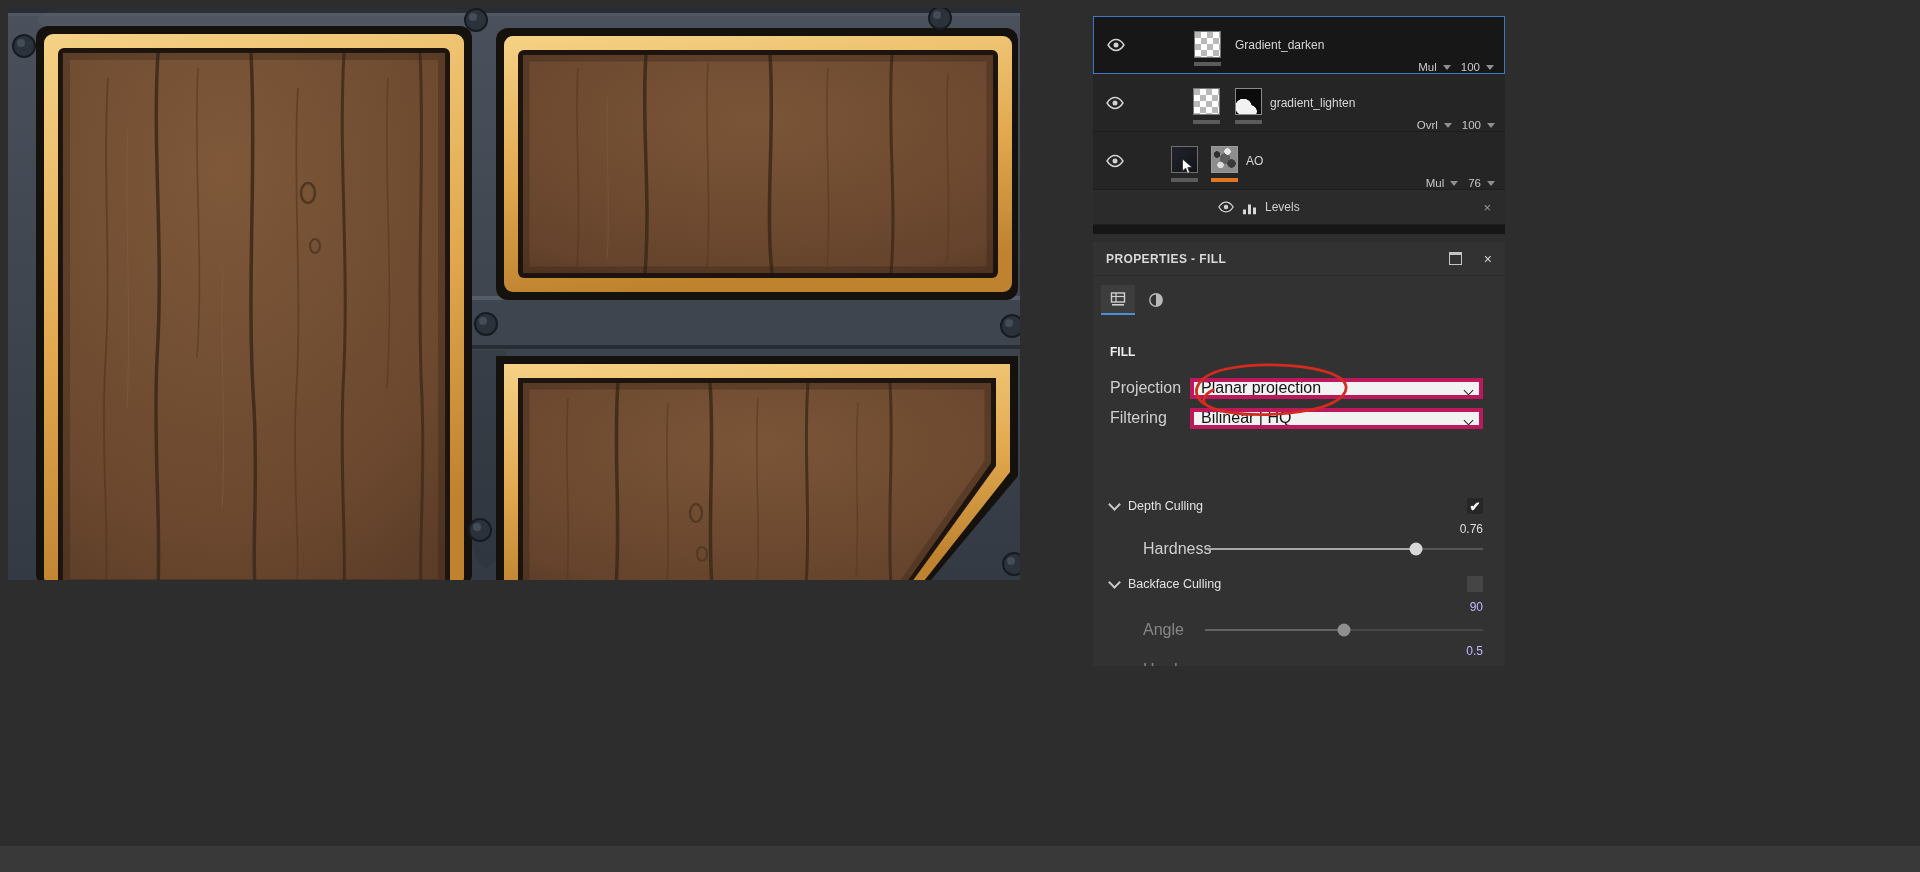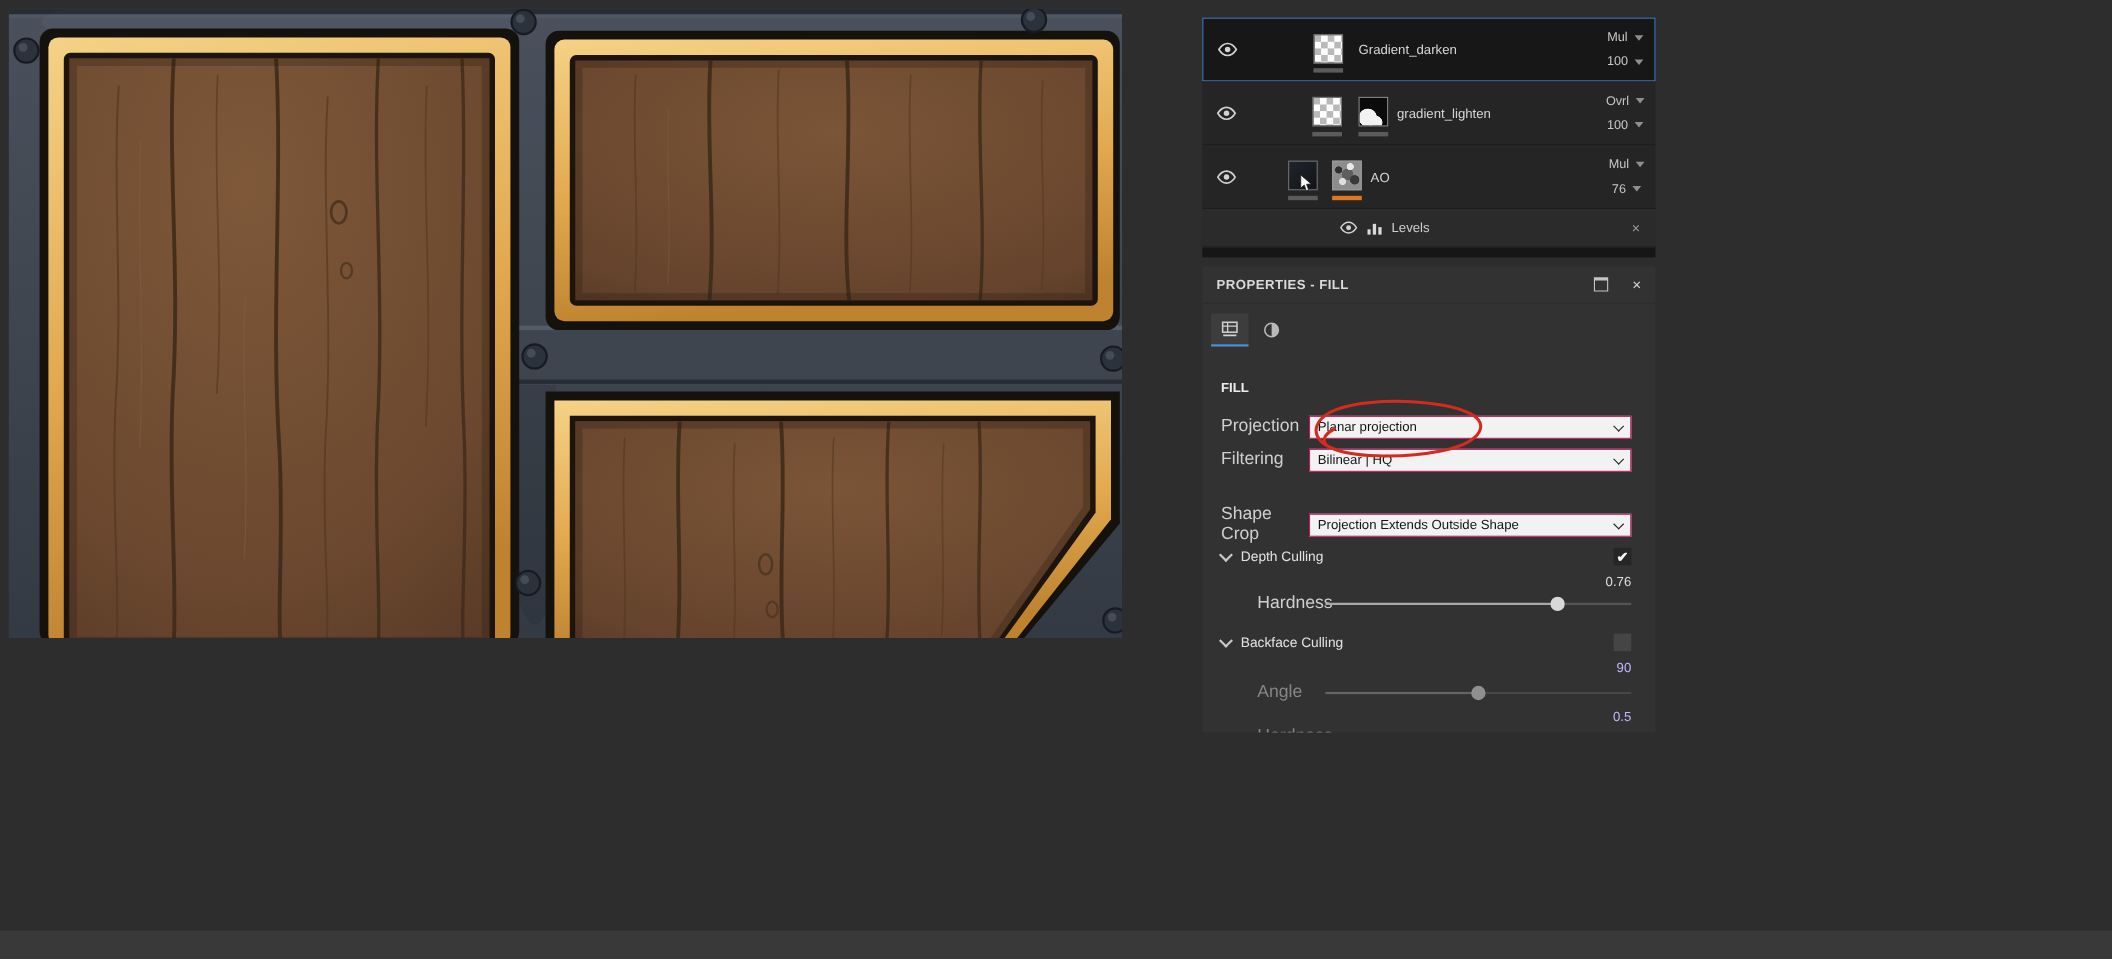--- a/index.html
+++ b/index.html
@@ -23,22 +23,22 @@
   .thumb-dark{background:linear-gradient(135deg,#20242a,#121419);border-color:#6f6f6f;}
   .thumb-noise{background-color:#8d8d8d;border-color:#9a9a9a;
     background-image:radial-gradient(circle at 20% 30%,#2e2e2e 0 3px,transparent 3.5px),
                      radial-gradient(circle at 62% 18%,#e8e8e8 0 3px,transparent 3.5px),
                      radial-gradient(circle at 78% 66%,#3a3a3a 0 4px,transparent 4.5px),
                      radial-gradient(circle at 34% 72%,#dedede 0 3px,transparent 3.5px),
                      radial-gradient(circle at 52% 46%,#5e5e5e 0 5px,transparent 5.5px);}
   .minibar{position:absolute;bottom:7px;width:27px;height:4px;background:#5b5b5b;}
   .minibar.orange{background:#e0761f;}
   .layer-name{position:absolute;top:50%;transform:translateY(-50%);font-size:12px;color:#d6d6d6;white-space:nowrap;}
-  .blend-col{position:absolute;right:10px;top:0;height:100%;display:flex;flex-direction:column;
-             justify-content:center;align-items:center;gap:10px;}
+  .blend-col{position:absolute;right:10px;top:0;height:100%;display:flex;flex-direction:row;
+             justify-content:center;align-items:flex-end;gap:10px;}
   .blend-item{display:flex;align-items:center;gap:6px;font-size:11.5px;color:#c8c8c8;cursor:default;}
   .tri{width:0;height:0;border-left:4px solid transparent;border-right:4px solid transparent;border-top:5px solid #8f8f8f;}
   .cursor-overlay{position:absolute;left:9px;bottom:-3px;width:13px;height:16px;}
 
   .effect-row{position:relative;height:34px;background:#2b2b2b;border-bottom:1px solid #1d1d1d;}
   .effect-eye{position:absolute;left:124px;top:50%;transform:translateY(-50%);width:18px;height:14px;}
   .levels-icon{position:absolute;left:150px;top:50%;transform:translateY(-50%);width:14px;height:13px;}
   .effect-name{position:absolute;left:172px;top:50%;transform:translateY(-50%);font-size:12px;color:#cfcfcf;}
   .effect-close{position:absolute;right:14px;top:50%;transform:translateY(-50%);font-size:13px;color:#9c9c9c;}
   .row-sliver{height:9px;background:#161616;}
@@ -48,22 +48,22 @@
   .props-header{height:33px;display:flex;align-items:center;padding:0 13px;border-bottom:1px solid #2b2b2b;}
   .props-title{flex:1;font-weight:bold;font-size:12px;letter-spacing:.4px;color:#d9d9d9;}
   .win-icon{width:11px;height:9px;border:1px solid #c4c4c4;border-top:3px solid #c4c4c4;margin-right:22px;}
   .close-x{font-size:14px;color:#d2d2d2;line-height:1;}
   .tabs{position:absolute;left:8px;top:43px;display:flex;gap:4px;}
   .tab{width:34px;height:30px;display:flex;align-items:center;justify-content:center;box-sizing:border-box;}
   .tab.active{background:#3d3d3d;border-bottom:2px solid #4a8fd8;}
   .fill-label{position:absolute;left:17px;top:103px;font-weight:bold;font-size:12px;color:#ececec;}
   .field{position:absolute;left:17px;right:22px;height:22px;display:flex;align-items:center;}
   .field-label{width:80px;font-size:16px;color:#cfcfcf;}
-  .dropdown{flex:1;height:21px;background:#f2f2f2;border:1px solid #be185d;display:flex;align-items:center;
-            padding:0 20px 0 7px;font-size:12px;color:#141414;position:relative;box-sizing:border-box;white-space:nowrap;overflow:hidden;text-align:right;}
+  .dropdown{flex:1;height:21px;background:#f2f2f2;border:4px solid #be185d;display:flex;align-items:center;
+            padding:0 20px 0 7px;font-size:16px;color:#141414;position:relative;box-sizing:border-box;white-space:nowrap;overflow:hidden;text-align:right;}
   .dd-chev{position:absolute;right:7px;top:5px;width:6px;height:6px;border-left:1.5px solid #222;
            border-bottom:1.5px solid #222;transform:rotate(-45deg);}
   .sec{position:absolute;left:17px;right:22px;height:18px;display:flex;align-items:center;gap:9px;}
   .sec-chev{width:7px;height:7px;border-left:2px solid #c9c9c9;border-bottom:2px solid #c9c9c9;
             transform:rotate(-45deg);margin-top:-4px;}
   .sec-label{font-weight:normal;font-size:12.5px;color:#e2e2e2;}
   .checkbox{margin-left:auto;width:16px;height:16px;background:#454545;box-sizing:border-box;
             display:flex;align-items:center;justify-content:center;}
   .checkbox.checked{background:#262626;color:#f5f5f5;font-size:13px;font-weight:bold;}
   .val{position:absolute;right:22px;font-size:12px;color:#dedede;}
@@ -345,27 +345,20 @@
         <i class="dd-chev"></i>
       </div>
     </div>
     <div class="field" style="top:165px">
       <span class="field-label">Filtering</span>
       <div class="dropdown">
         <span>Bilinear | HQ</span>
         <i class="dd-chev"></i>
       </div>
     </div>
-    <div class="field" style="top:224px">
-      <span class="field-label">Shape Crop</span>
-      <div class="dropdown">
-        <span>Projection Extends Outside Shape</span>
-        <i class="dd-chev"></i>
-      </div>
-    </div>
 
     <svg class="annotation" viewBox="0 0 182 66">
       <path d="M30,48 C10,38 16,18 48,11 C85,3 142,7 162,20 C176,30 166,45 132,52 C96,59 48,58 30,48 C23,44 25,37 35,32" fill="none" stroke="#d42b1f" stroke-width="2.8" stroke-linecap="round"></path>
     </svg>
 
     <div class="sec" style="top:255px">
       <i class="sec-chev"></i>
       <span class="sec-label">Depth Culling</span>
       <span class="checkbox checked">
           <span>✔</span>

